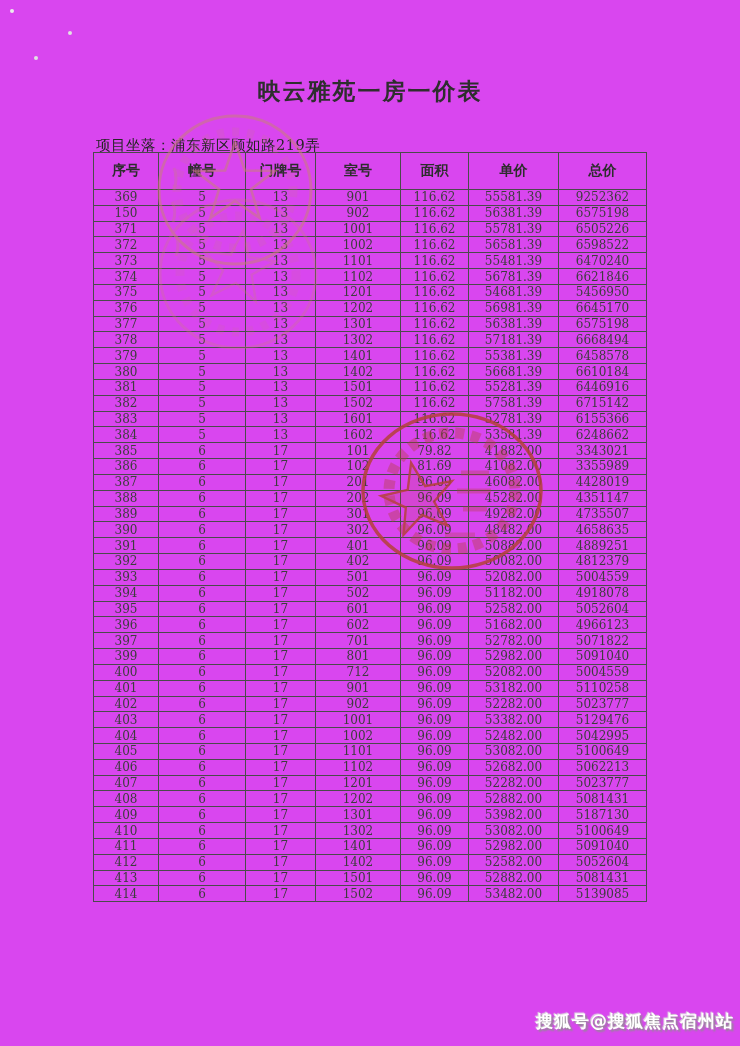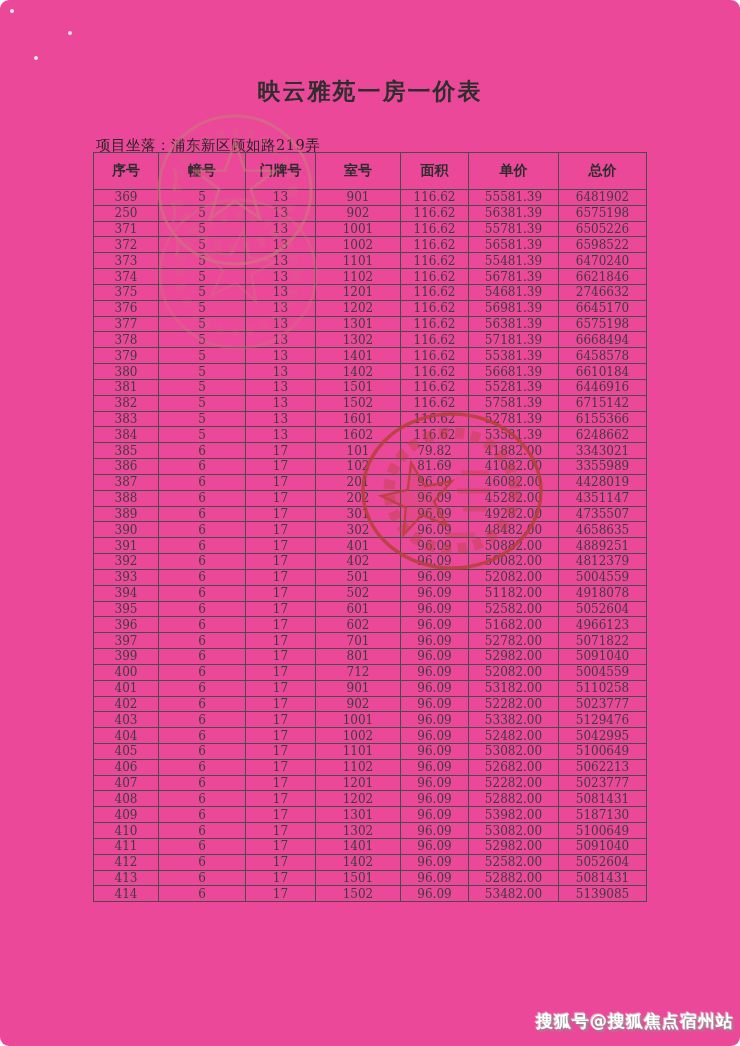--- a/index.html
+++ b/index.html
@@ -1,24 +1,23 @@
 <!DOCTYPE html>
 <html><head>
 <meta charset="utf-8">
 <style>
   * { box-sizing: border-box; }
   html, body { margin: 0; padding: 0; background: #ffffff; }
   .page {
     position: relative;
     width: 740px;
     height: 1046px;
-    background: #ec4899;
+    background: #d946ef;
     overflow: hidden;
     font-family: "DejaVu Serif", serif;
-    border-radius: 9px;
   }
   .doc-title {
     position: absolute;
     top: 76px;
     left: 0;
     width: 740px;
     text-align: center;
     font-size: 23px;
     font-weight: 700;
     letter-spacing: 2px;
@@ -120,24 +119,24 @@
         </tr>
     </thead>
     <tbody>
         <tr>
           <td>369</td>
           <td>5</td>
           <td>13</td>
           <td>901</td>
           <td>116.62</td>
           <td>55581.39</td>
-          <td>6481902</td>
-        </tr>
-        <tr>
-          <td>250</td>
+          <td>9252362</td>
+        </tr>
+        <tr>
+          <td>150</td>
           <td>5</td>
           <td>13</td>
           <td>902</td>
           <td>116.62</td>
           <td>56381.39</td>
           <td>6575198</td>
         </tr>
         <tr>
           <td>371</td>
           <td>5</td>
@@ -174,21 +173,21 @@
           <td>56781.39</td>
           <td>6621846</td>
         </tr>
         <tr>
           <td>375</td>
           <td>5</td>
           <td>13</td>
           <td>1201</td>
           <td>116.62</td>
           <td>54681.39</td>
-          <td>2746632</td>
+          <td>5456950</td>
         </tr>
         <tr>
           <td>376</td>
           <td>5</td>
           <td>13</td>
           <td>1202</td>
           <td>116.62</td>
           <td>56981.39</td>
           <td>6645170</td>
         </tr>

